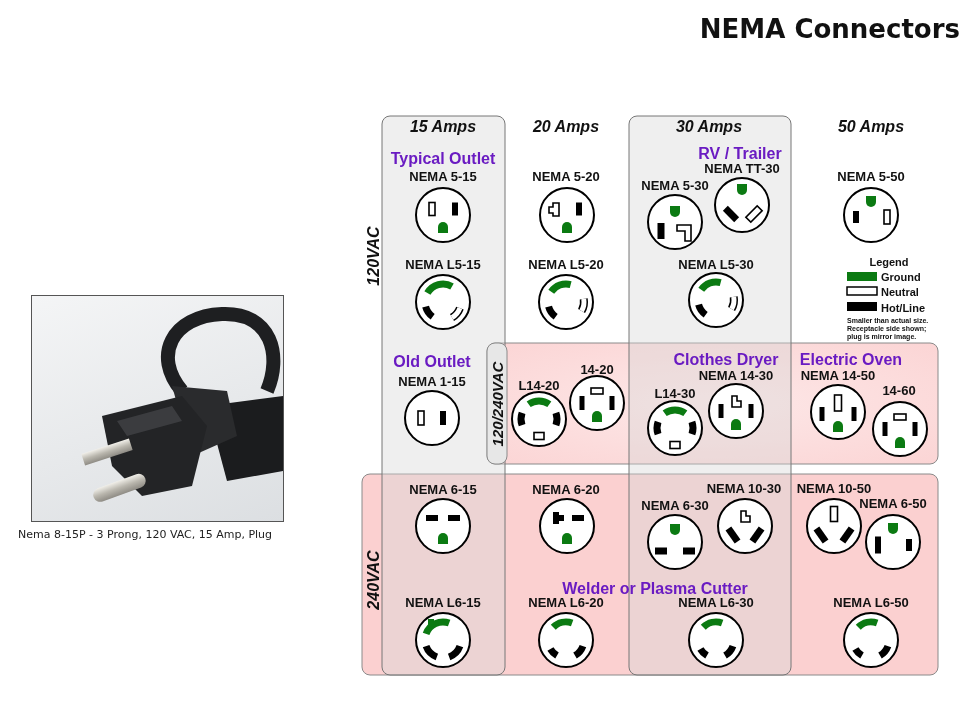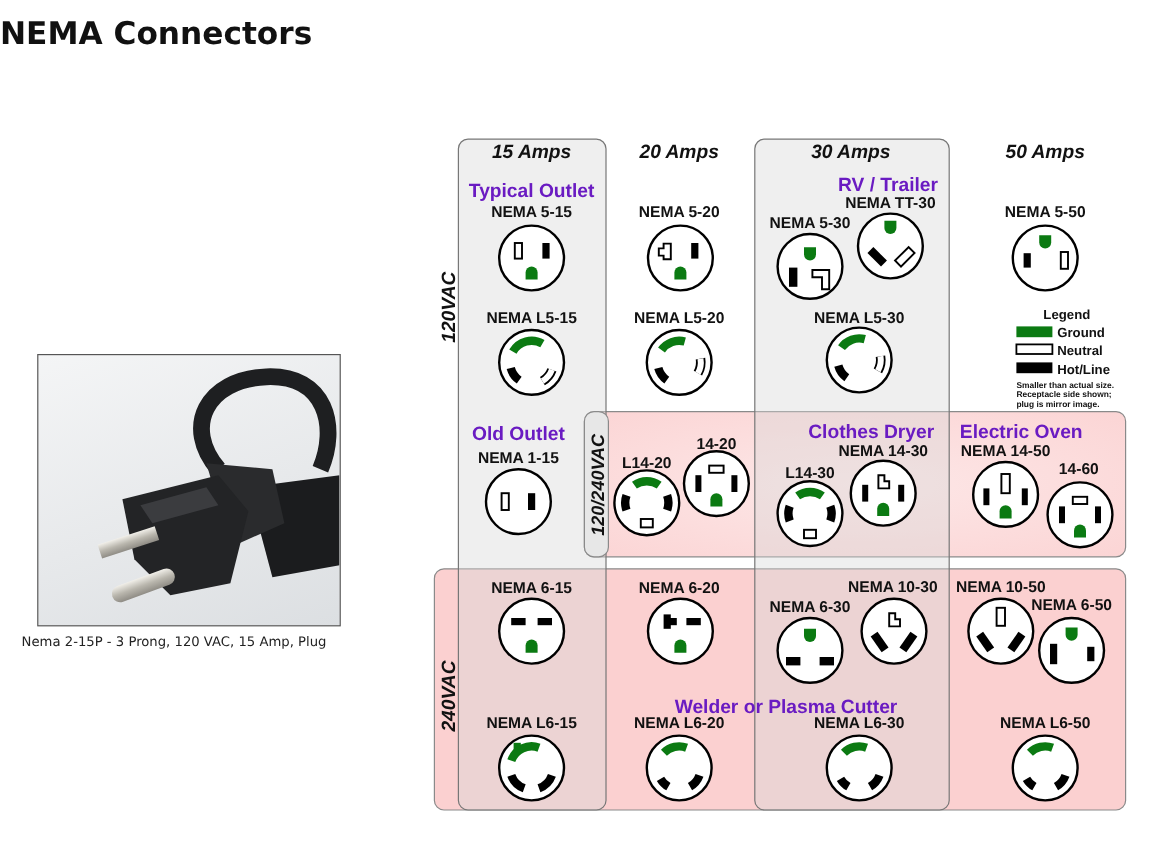--- a/index.html
+++ b/index.html
@@ -1,18 +1,18 @@
 <!DOCTYPE html>
 <html><head>
 <meta charset="utf-8">
 <style>
   html, body { margin:0; padding:0; }
   body { width:960px; height:720px; background:#ffffff; position:relative; overflow:hidden;
          font-family:"Liberation Sans", "DejaVu Sans", sans-serif; }
-  .title { position:absolute; left:0; width:960px; top:14px; text-align:left;
+  .title { position:absolute; left:0; width:960px; top:14px; text-align:right;
            font-family:"DejaVu Sans", sans-serif; font-weight:bold; font-size:26px; color:#111; }
   .photo { position:absolute; left:31px; top:295px; width:251px; height:225px; border:1px solid #555;
            background:linear-gradient(160deg,#f4f5f6 0%,#e7e9eb 55%,#dcdfe2 100%); overflow:hidden; }
   .caption { position:absolute; left:18px; top:528px; font-family:"DejaVu Sans", sans-serif; font-size:11px; color:#222; }
   #chart { position:absolute; left:0; top:0; }
   .lbl { font-family:"Liberation Sans", sans-serif; font-weight:bold; fill:#111; }
   .cat { font-family:"Liberation Sans", sans-serif; font-weight:bold; fill:#6a1bc2; }
   .amp { font-family:"Liberation Sans", sans-serif; font-weight:bold; font-style:italic; fill:#111; }
   .volt { font-family:"Liberation Sans", sans-serif; font-weight:bold; font-style:italic; fill:#111; }
 </style>
@@ -32,21 +32,21 @@
     </defs>
     <path d="M150 95 C120 60 140 20 190 18 C240 16 250 60 235 95" fill="none" stroke="#1e1f21" stroke-width="14"></path>
     <path d="M175 110 L251 100 L251 175 L195 185 Z" fill="#1b1c1e"></path>
     <path d="M140 90 L195 95 L205 140 L160 160 Z" fill="#2a2b2d"></path>
     <path d="M70 120 L150 100 L175 130 L160 190 L110 200 L80 170 Z" fill="#232426"></path>
     <path d="M85 125 L140 110 L150 125 L95 140 Z" fill="#3b3c3f"></path>
     <rect x="50" y="150" width="50" height="12" fill="url(#prong)" transform="rotate(-18 75 156)"></rect>
     <rect x="60" y="185" width="55" height="14" rx="7" fill="url(#prong)" transform="rotate(-20 87 192)"></rect>
   </svg>
 </div>
-<div class="caption">Nema 2-15P - 3 Prong, 120 VAC, 15 Amp, Plug</div>
+<div class="caption">Nema 8-15P - 3 Prong, 120 VAC, 15 Amp, Plug</div>
 
 <svg id="chart" width="960" height="720" viewBox="0 0 960 720">
   <defs>
     <radialGradient id="pinkg" cx="0.5" cy="0.5" r="0.8">
       <stop offset="0" stop-color="#fde8e8"></stop>
         <stop offset="1" stop-color="#fbd2d2"></stop>
     </radialGradient>
   </defs>
 
   <rect x="487" y="343" width="451" height="121" rx="8" fill="url(#pinkg)" stroke="#8a8a8a" stroke-width="1"></rect>

